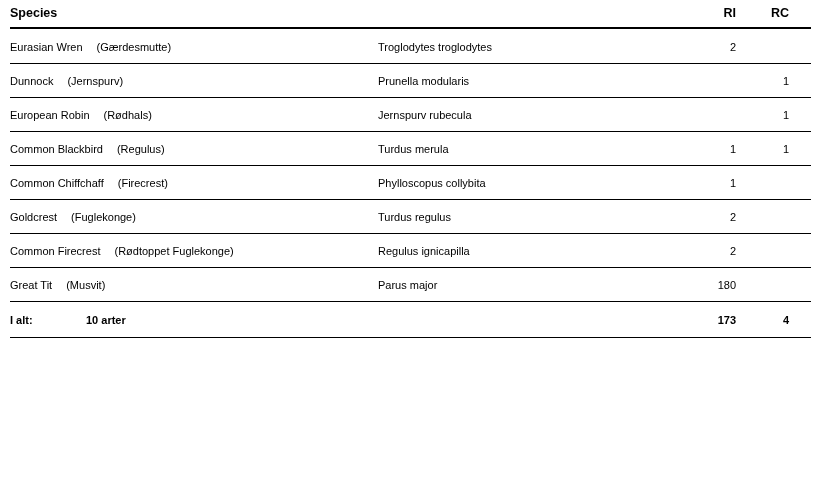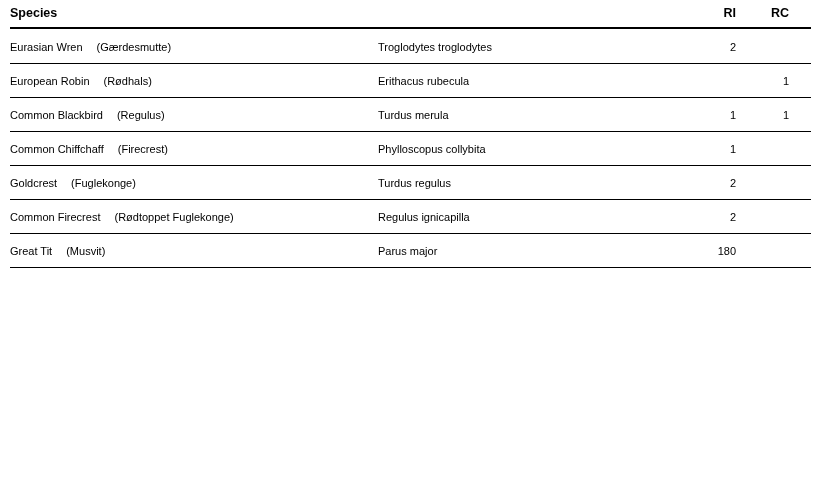--- a/index.html
+++ b/index.html
@@ -111,23 +111,31 @@
       <tr>
         <td>
           <span>Eurasian Wren</span><span class="danish">(Gærdesmutte)</span>
         </td>
         <td>Troglodytes troglodytes</td>
         <td class="num">2</td>
         <td class="num rc"></td>
       </tr>
       <tr>
         <td>
+          <span>Dunnock</span><span class="danish">(Jernspurv)</span>
+        </td>
+        <td>Prunella modularis</td>
+        <td class="num"></td>
+        <td class="num rc">1</td>
+      </tr>
+      <tr>
+        <td>
           <span>European Robin</span><span class="danish">(Rødhals)</span>
         </td>
-        <td>Erithacus rubecula</td>
+        <td>Jernspurv rubecula</td>
         <td class="num"></td>
         <td class="num rc">1</td>
       </tr>
       <tr>
         <td>
           <span>Common Blackbird</span><span class="danish">(Regulus)</span>
         </td>
         <td>Turdus merula</td>
         <td class="num">1</td>
         <td class="num rc">1</td>
@@ -157,20 +165,28 @@
         <td class="num rc"></td>
       </tr>
       <tr>
         <td>
           <span>Great Tit</span><span class="danish">(Musvit)</span>
         </td>
         <td>Parus major</td>
         <td class="num">180</td>
         <td class="num rc"></td>
       </tr>
+      <tr class="total">
+        <td class="species-cell">
+          <span class="total-label">I alt:</span><span>10 arter</span>
+        </td>
+        <td></td>
+        <td class="num">173</td>
+        <td class="num rc">4</td>
+      </tr>
       <tr class="spacer-row">
         <td></td>
         <td></td>
         <td></td>
         <td></td>
       </tr>
     </tbody>
   </table>
 </div>
 

